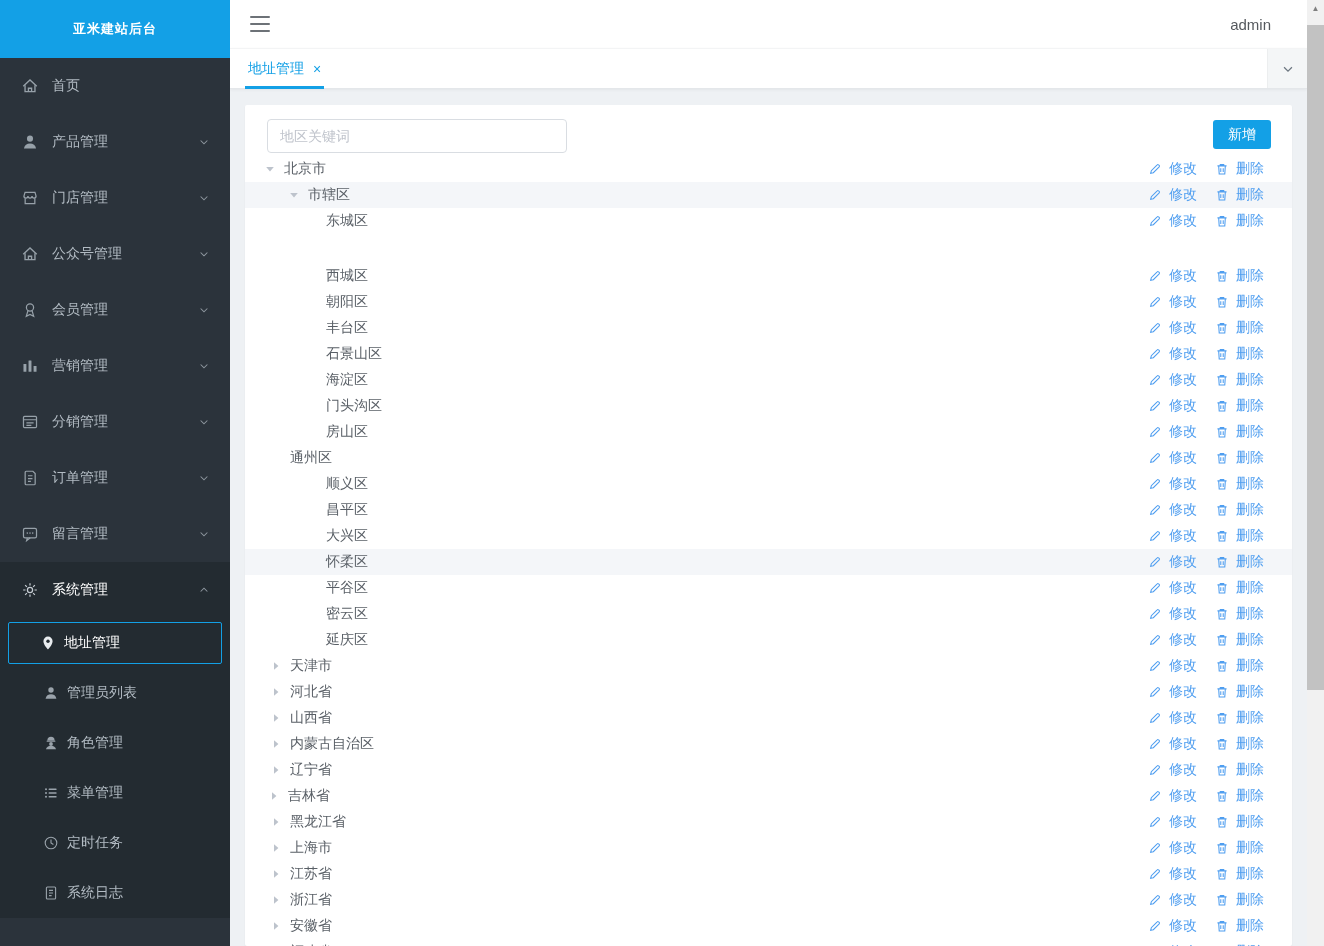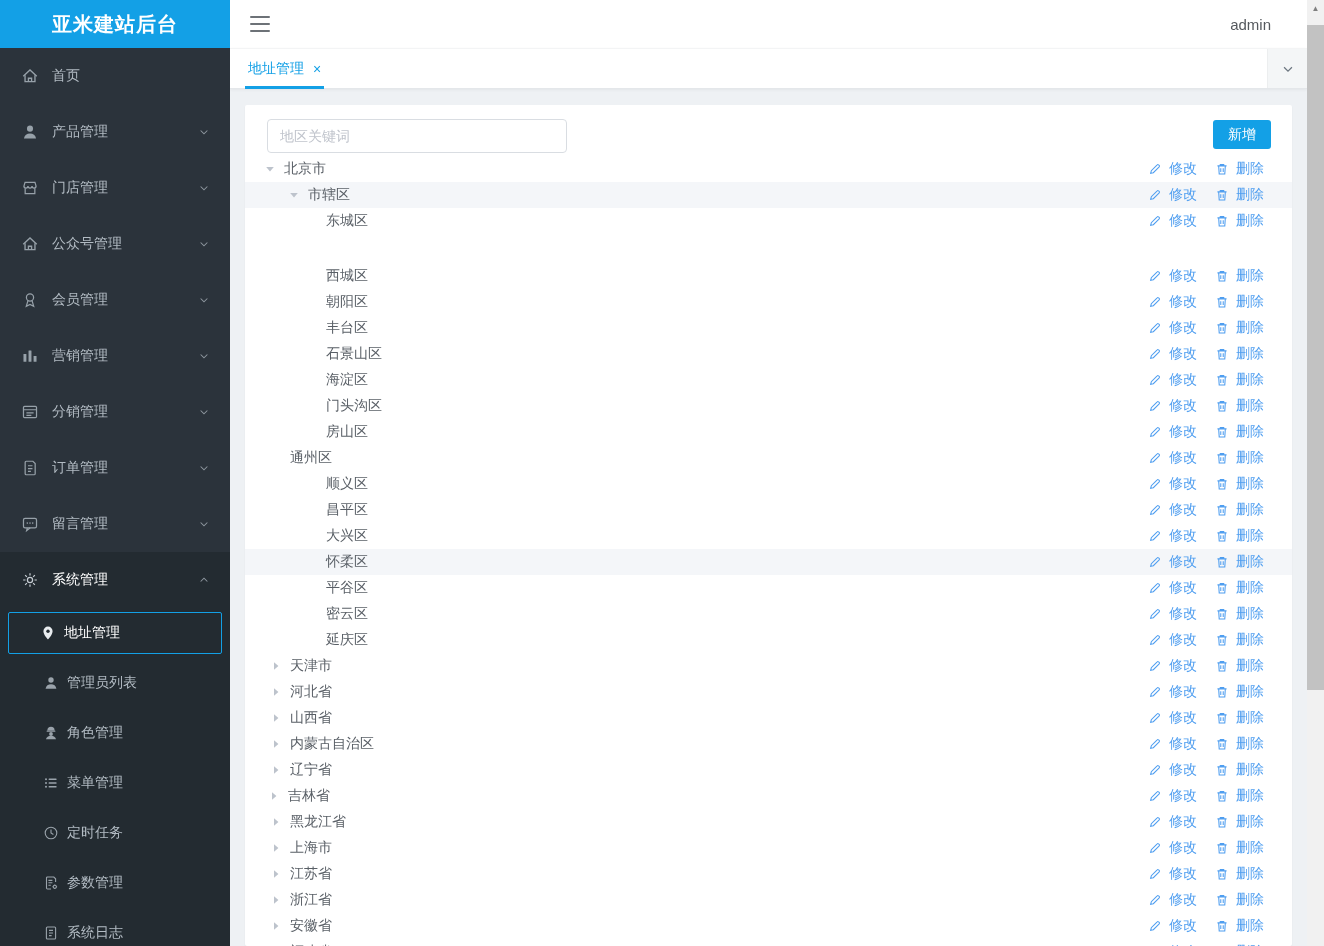--- a/index.html
+++ b/index.html
@@ -1,21 +1,21 @@
 <!DOCTYPE html>
 <html><head>
 <meta charset="utf-8">
 <style>
   * { margin:0; padding:0; box-sizing:border-box; }
   html,body { width:1324px; height:946px; overflow:hidden; }
   body { font-family:"Liberation Sans","DejaVu Sans",sans-serif; background:#eef1f4; position:relative; }
 
   
   .sidebar { position:absolute; left:0; top:0; width:230px; height:946px; background:#2b333b; z-index:3; }
-  .logo { height:48px; background:#13a0e6; color:#fff; font-size:20px; font-weight:bold;
+  .logo { height:58px; background:#13a0e6; color:#fff; font-size:13px; font-weight:bold;
           display:flex; align-items:center; justify-content:center; letter-spacing:1px; }
   .menu { }
   .menu-item { height:56px; display:flex; align-items:center; padding:0 20px 0 21px;
                color:#b3bcc4; font-size:14px; cursor:pointer; }
   .menu-item .micon { width:18px; height:18px; margin-right:13px; color:#97a1a9; flex:0 0 auto; }
   .menu-item .chev { margin-left:auto; width:12px; height:12px; color:#8d969e; }
   .menu-section { background:#232b31; }
   .menu-section > .menu-item { color:#fff; }
   .menu-section > .menu-item .micon { color:#c6cdd3; }
   .submenu-item { height:50px; display:flex; align-items:center; padding:0 16px 0 43px;
@@ -265,31 +265,20 @@
             <svg viewBox="0 0 16 16" fill="none" stroke="currentColor" stroke-width="1.1">
               <circle cx="8" cy="8" r="5.8"></circle>
               <path d="M8 4.6V8l2.4 1.5"></path>
             </svg>
           </span>
           <span>定时任务</span>
         </div>
         <div class="submenu-item">
           <span class="micon">
             <svg viewBox="0 0 16 16" fill="none" stroke="currentColor" stroke-width="1.1">
-              <path d="M12.6 7V3.8L10.8 2H4.4a.9.9 0 0 0-.9.9v10.2a.9.9 0 0 0 .9.9H8"></path>
-              <path d="M5.4 5.4h4M5.4 7.8h4M5.4 10.2h2.4"></path>
-              <circle cx="11.8" cy="11.8" r="1.6"></circle>
-              <path d="M11.8 9.5v.9M11.8 13.2v.9M9.5 11.8h.9M13.2 11.8h.9"></path>
-            </svg>
-          </span>
-          <span>参数管理</span>
-        </div>
-        <div class="submenu-item">
-          <span class="micon">
-            <svg viewBox="0 0 16 16" fill="none" stroke="currentColor" stroke-width="1.1">
               <rect x="3.4" y="2" width="9.2" height="12" rx="1"></rect>
               <path d="M6 5.4h4M6 8h4M6 10.6h2.6"></path>
             </svg>
           </span>
           <span>系统日志</span>
         </div>
       </div>
     </nav>
 </aside>
 

